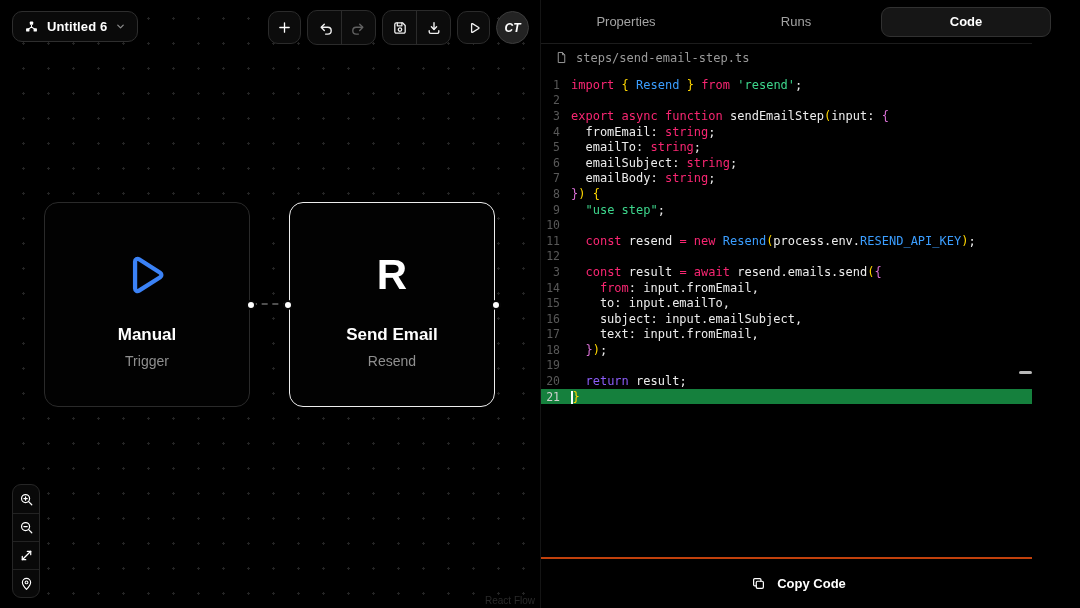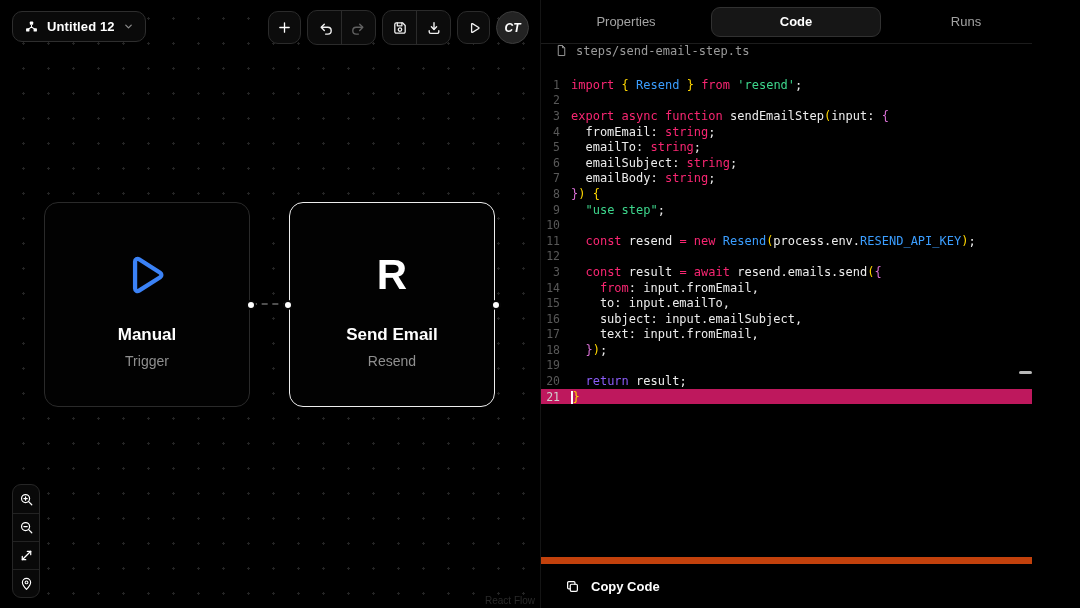--- a/index.html
+++ b/index.html
@@ -49,35 +49,35 @@
   
   .panel { position:absolute; left:540px; top:0; width:492px; height:608px; background:#000;
     border-left:1px solid #141414; display:flex; flex-direction:column; }
   .tabbar { height:44px; flex:0 0 44px; display:grid; grid-template-columns:1fr 1fr 1fr;
     align-items:center; border-bottom:1px solid #1c1c1c; }
   .tab { justify-self:center; color:#a3a3a3; font-size:13px; height:30px; min-width:170px;
     display:flex; align-items:center; justify-content:center; border-radius:9px; cursor:pointer;
     border:1px solid transparent; }
   .tab.active { background:#161616; border-color:#313131; color:#fff; font-weight:700; }
 
-  .filerow { height:27px; flex:0 0 27px; display:flex; align-items:flex-start; gap:8px; padding-left:14px; }
+  .filerow { height:27px; flex:0 0 27px; display:flex; align-items:center; gap:8px; padding-left:14px; }
   .filerow .fname { color:#9a9a9a; font-size:12px; font-family:"DejaVu Sans Mono", monospace; }
 
   .codearea { flex:1 1 auto; position:relative; overflow:hidden; padding-top:6px;
     font-family:"DejaVu Sans Mono", monospace; font-size:12px; }
   .code-line { display:flex; height:15.6px; align-items:center; }
-  .code-line.current { background:#be185d; }
+  .code-line.current { background:#15803d; }
   .ln { flex:0 0 30px; text-align:right; padding-right:11px; color:#585858; font-size:11.5px; }
   .code-line.current .ln { color:#cfcfcf; }
   .lt { white-space:pre; }
   .cursor { display:inline-block; width:1.5px; height:13px; background:#fff; vertical-align:middle; }
   .scroll-mark { position:absolute; right:0; top:300px; width:13px; height:3px; background:#b8b8b8; border-radius:2px; }
 
-  .panel-footer { flex:0 0 51px; border-top:7px solid #c2410c; display:flex; align-items:center;
-    gap:11px; padding-left:24px; }
+  .panel-footer { flex:0 0 51px; border-top:2px solid #c2410c; display:flex; align-items:center;
+    gap:11px; padding-left:24px;justify-content:center; }
   .panel-footer .cc-label { color:#fff; font-size:13px; font-weight:700; cursor:pointer; }
 
   svg { display:block; }
 </style>
 </head>
 <body>
 
 <div class="app">
 
   <div class="canvas">
@@ -86,21 +86,21 @@
       <span>
         <svg width="15" height="15" viewBox="0 0 16 16">
           <g stroke="#fff" stroke-width="1.1">
               <path d="M8 6.5v2M8 8.5 4.6 10.8M8 8.5l3.4 2.3" fill="none"></path>
             </g>
           <rect x="6.2" y="2.6" width="3.6" height="3.6" rx="0.9" fill="#fff"></rect>
           <rect x="2.2" y="9.8" width="3.6" height="3.6" rx="0.9" fill="#fff"></rect>
           <rect x="10.2" y="9.8" width="3.6" height="3.6" rx="0.9" fill="#fff"></rect>
         </svg>
       </span>
-      <span class="name">Untitled 12</span>
+      <span class="name">Untitled 6</span>
       <span>
         <svg width="11" height="11" viewBox="0 0 12 12">
             <path d="M3 4.5l3 3 3-3" fill="none" stroke="#8a8a8a" stroke-width="1.4" stroke-linecap="round" stroke-linejoin="round"></path>
           </svg>
       </span>
     </div>
 
     <div class="toolbar">
       <div class="tb-btn">
         <span>
@@ -220,22 +220,22 @@
       </div>
     </div>
 
     <div class="attribution">React Flow</div>
   </div>
 
   <div class="panel">
 
     <div class="tabbar">
       <div class="tab">Properties</div>
+      <div class="tab">Runs</div>
       <div class="tab active">Code</div>
-      <div class="tab">Runs</div>
     </div>
 
     <div class="filerow">
       <span>
         <svg width="13" height="13" viewBox="0 0 16 16" fill="none" stroke="#9a9a9a" stroke-width="1.2" stroke-linejoin="round">
             <path d="M4 1.8h5.2L12 4.6v9.6H4z"></path>
             <path d="M9.2 1.8v2.8H12"></path>
           </svg>
       </span>
       <span class="fname">steps/send-email-step.ts</span>

